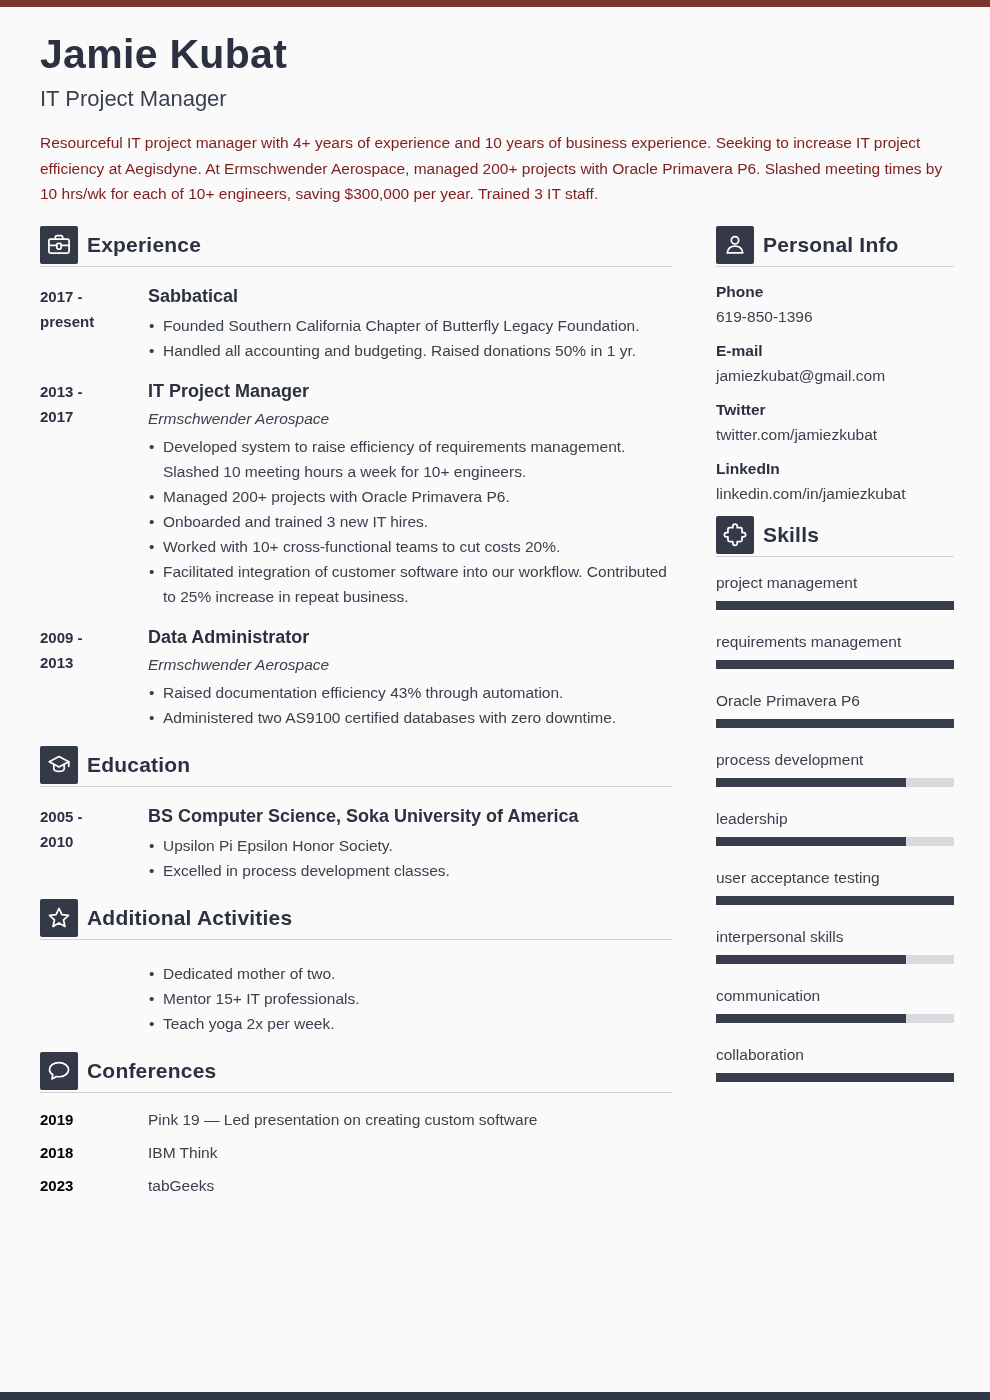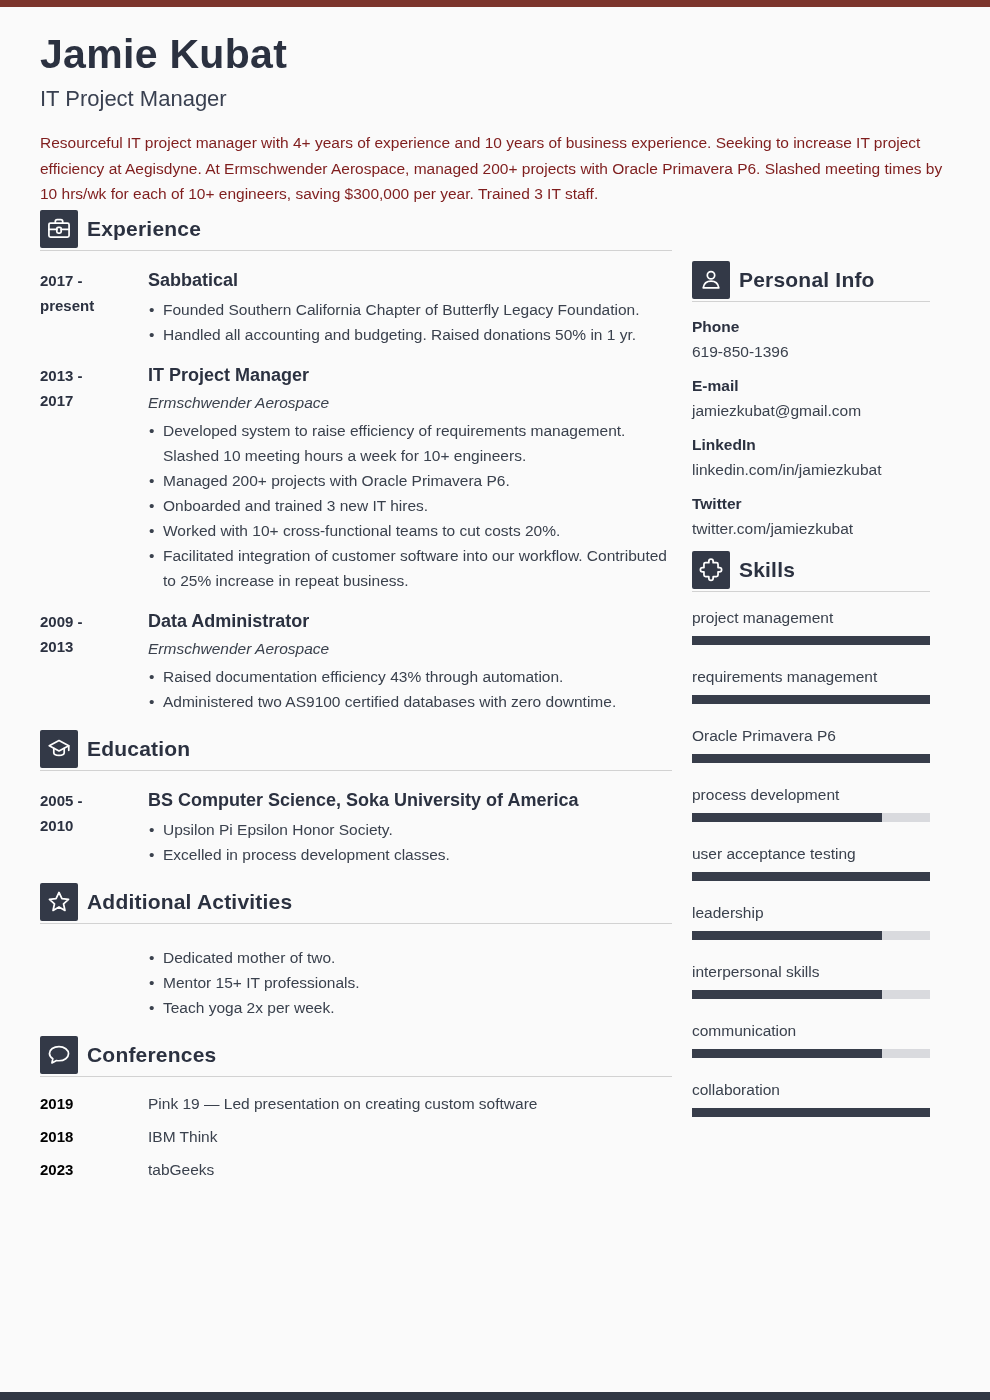--- a/index.html
+++ b/index.html
@@ -9,21 +9,21 @@
     background:#fafafa; font-family:"Liberation Sans", sans-serif; color:#3a414d;
   }
   .topbar   { position:absolute; top:0; left:0; width:100%; height:7px; background:#7c352c; }
   .bottombar{ position:absolute; bottom:0; left:0; width:100%; height:8px; background:#313744; }
 
   .header { padding:31px 40px 0 40px; }
   .name   { font-size:41px; font-weight:700; color:#2b3140; line-height:46px; letter-spacing:.3px; }
   .jobtitle { font-size:22px; color:#394050; margin-top:8px; line-height:28px; }
   .summary  { margin-top:17px; font-size:15.5px; line-height:25.5px; color:#7f1d1d; max-width:912px; }
 
-  .cols { display:flex; gap:20px; padding:0 40px; margin-top:3px;align-items:center; }
+  .cols { display:flex; gap:44px; padding:0 40px; margin-top:19px; }
   .main { width:632px; flex:0 0 632px; }
   .side { width:238px; flex:0 0 238px; }
 
   .sec-head { display:flex; align-items:center; gap:9px; border-bottom:1px solid #d2d2d2; padding-bottom:2px; }
   .tile { width:38px; height:38px; background:#333947; border-radius:2px;
           display:flex; align-items:center; justify-content:center; flex:0 0 auto; }
   .sec-title { font-size:21px; font-weight:700; color:#2b3140; letter-spacing:.2px; }
 
   .entries { margin-top:17px; }
   .entry { display:flex; margin-bottom:16px; }
@@ -223,27 +223,27 @@
       <div class="fields">
         <div class="field">
           <div class="flabel">Phone</div>
           <div class="fvalue">619-850-1396</div>
         </div>
         <div class="field">
           <div class="flabel">E-mail</div>
           <div class="fvalue">jamiezkubat@gmail.com</div>
         </div>
         <div class="field">
+          <div class="flabel">Twitter</div>
+          <div class="fvalue">twitter.com/jamiezkubat</div>
+        </div>
+        <div class="field">
           <div class="flabel">LinkedIn</div>
           <div class="fvalue">linkedin.com/in/jamiezkubat</div>
         </div>
-        <div class="field">
-          <div class="flabel">Twitter</div>
-          <div class="fvalue">twitter.com/jamiezkubat</div>
-        </div>
       </div>
     </div>
 
     <div class="sec skills">
       <div class="sec-head">
         <div class="tile">
           <svg class="icon" width="26" height="26" viewBox="0 0 24 24" stroke="#ffffff" stroke-width="1.6" fill="none" stroke-linejoin="round" stroke-linecap="round">
             <path d="M10 4a2 2 0 0 1 4 0v1.2h3A1.5 1.5 0 0 1 18.5 6.7v3h1.3a2 2 0 0 1 0 4h-1.3v3a1.5 1.5 0 0 1-1.5 1.5h-3v1.3a2 2 0 0 1-4 0v-1.3H7a1.5 1.5 0 0 1-1.5-1.5v-3H4.2a2 2 0 0 1 0-4h1.3v-3A1.5 1.5 0 0 1 7 5.2h3z"></path>
           </svg>
         </div>
@@ -268,29 +268,29 @@
               <div class="bar-fill" style="width: 100%;"></div>
             </div>
         </div>
         <div class="skill">
           <div class="skill-label">process development</div>
           <div class="bar-track">
               <div class="bar-fill" style="width: 80%;"></div>
             </div>
         </div>
         <div class="skill">
+          <div class="skill-label">leadership</div>
+          <div class="bar-track">
+              <div class="bar-fill" style="width: 80%;"></div>
+            </div>
+        </div>
+        <div class="skill">
           <div class="skill-label">user acceptance testing</div>
           <div class="bar-track">
               <div class="bar-fill" style="width: 100%;"></div>
-            </div>
-        </div>
-        <div class="skill">
-          <div class="skill-label">leadership</div>
-          <div class="bar-track">
-              <div class="bar-fill" style="width: 80%;"></div>
             </div>
         </div>
         <div class="skill">
           <div class="skill-label">interpersonal skills</div>
           <div class="bar-track">
               <div class="bar-fill" style="width: 80%;"></div>
             </div>
         </div>
         <div class="skill">
           <div class="skill-label">communication</div>

